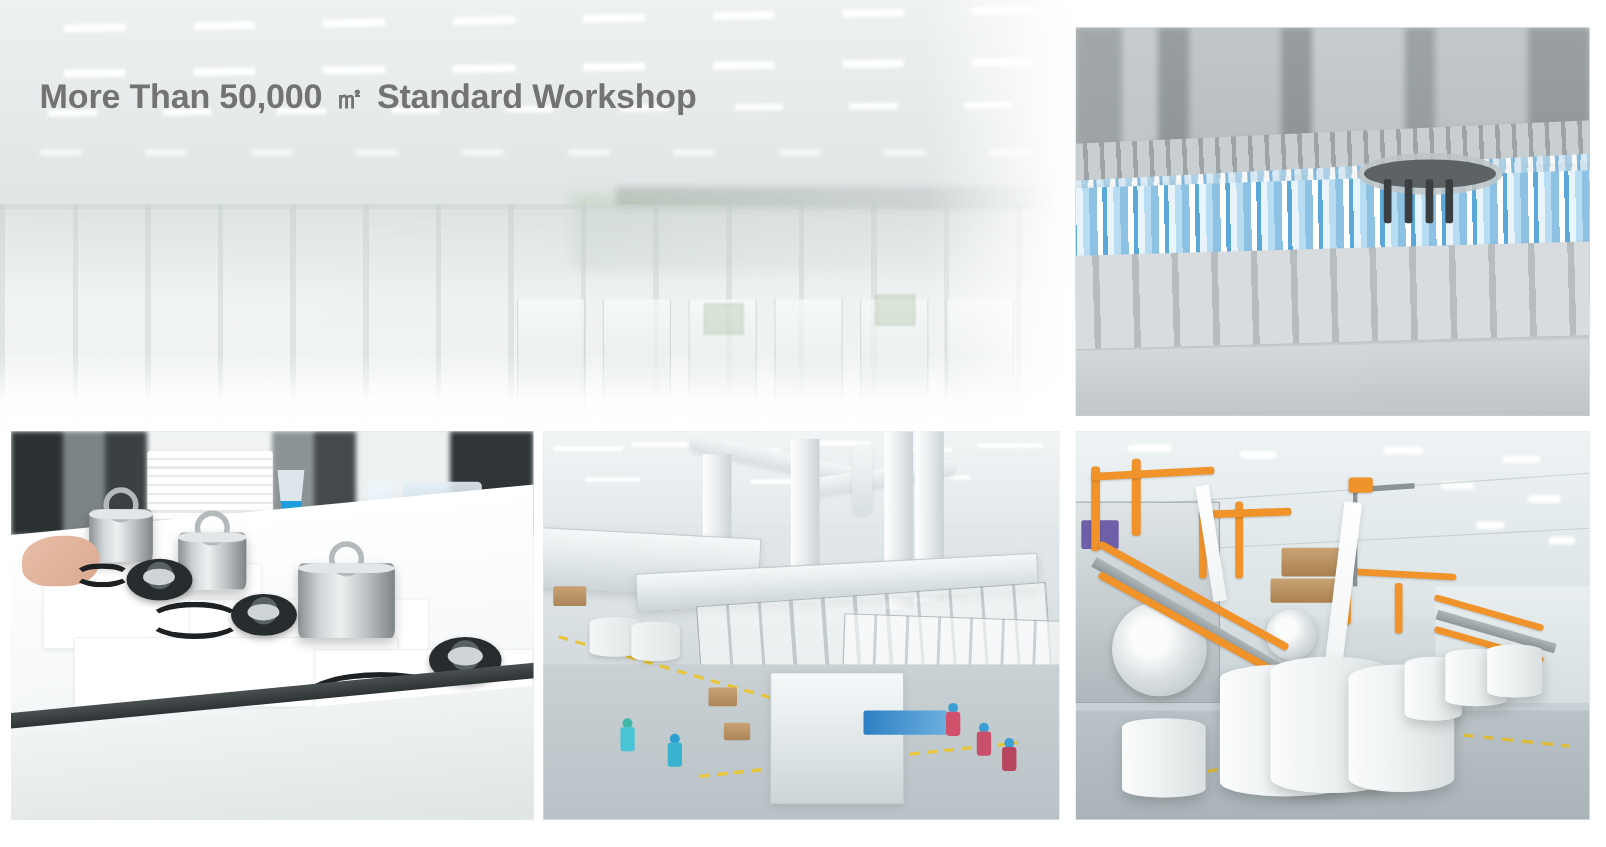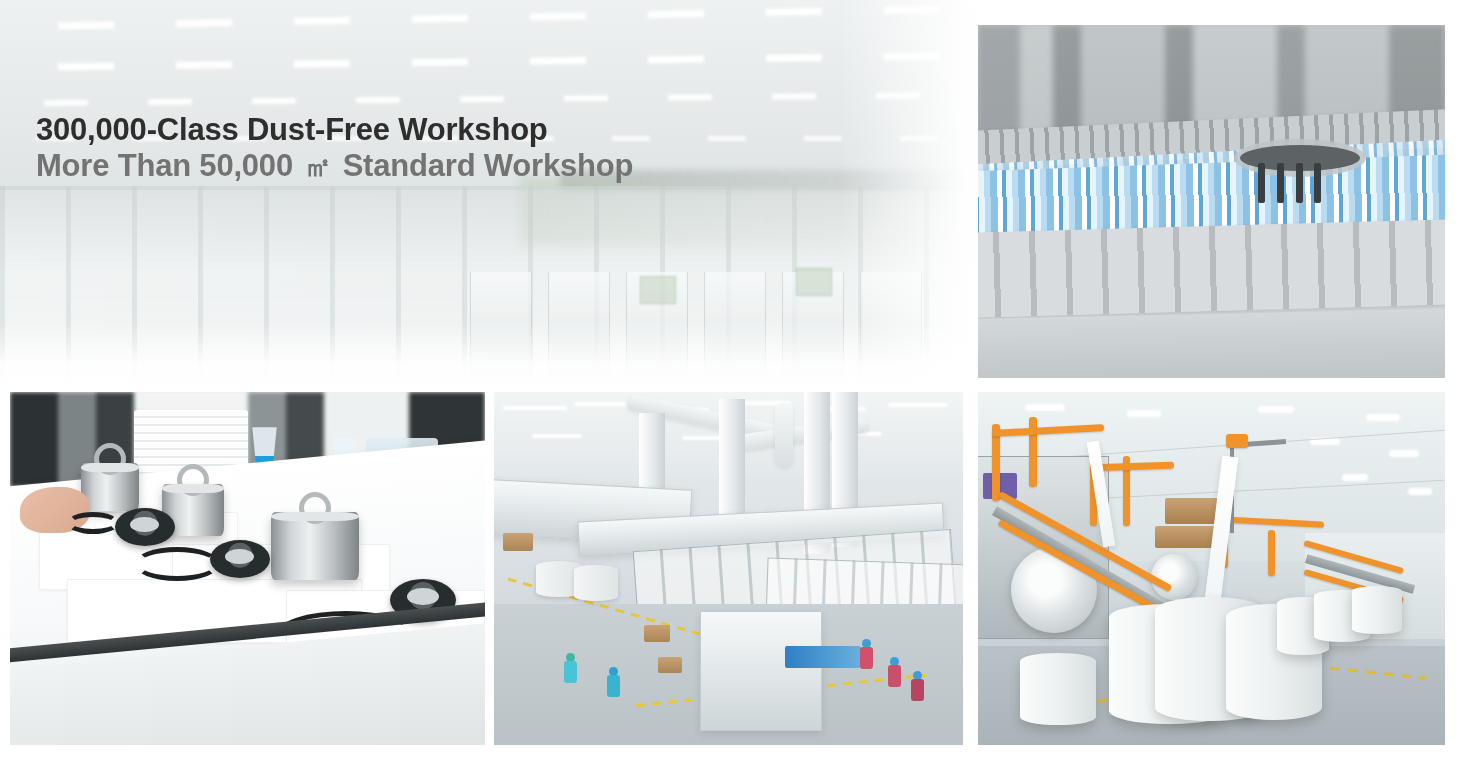--- a/index.html
+++ b/index.html
@@ -399,21 +399,20 @@
     <div class="bg-cab" style="left:782px;"></div>
     <div class="bg-cab" style="left:860px;"></div>
     <div class="bg-scrn" style="left:796px; top:268px;"></div>
     <div class="bg-scrn" style="left:640px; top:276px;"></div>
 
     <div class="bg-fade-right"></div>
     <div class="bg-fade-bottom"></div>
   </div>
 
   <div class="copy">
-    <div class="sub1">300,000-Class Dust-Free Workshop</div>
     <div class="sub2">
       <span>More Than 50,000</span>
       <span class="sqm">㎡</span>
       <span>Standard Workshop</span>
     </div>
   </div>
 
   <div class="photo p-tr">
     <div class="tr-bg"></div>
     <div class="tr-blur"></div>

